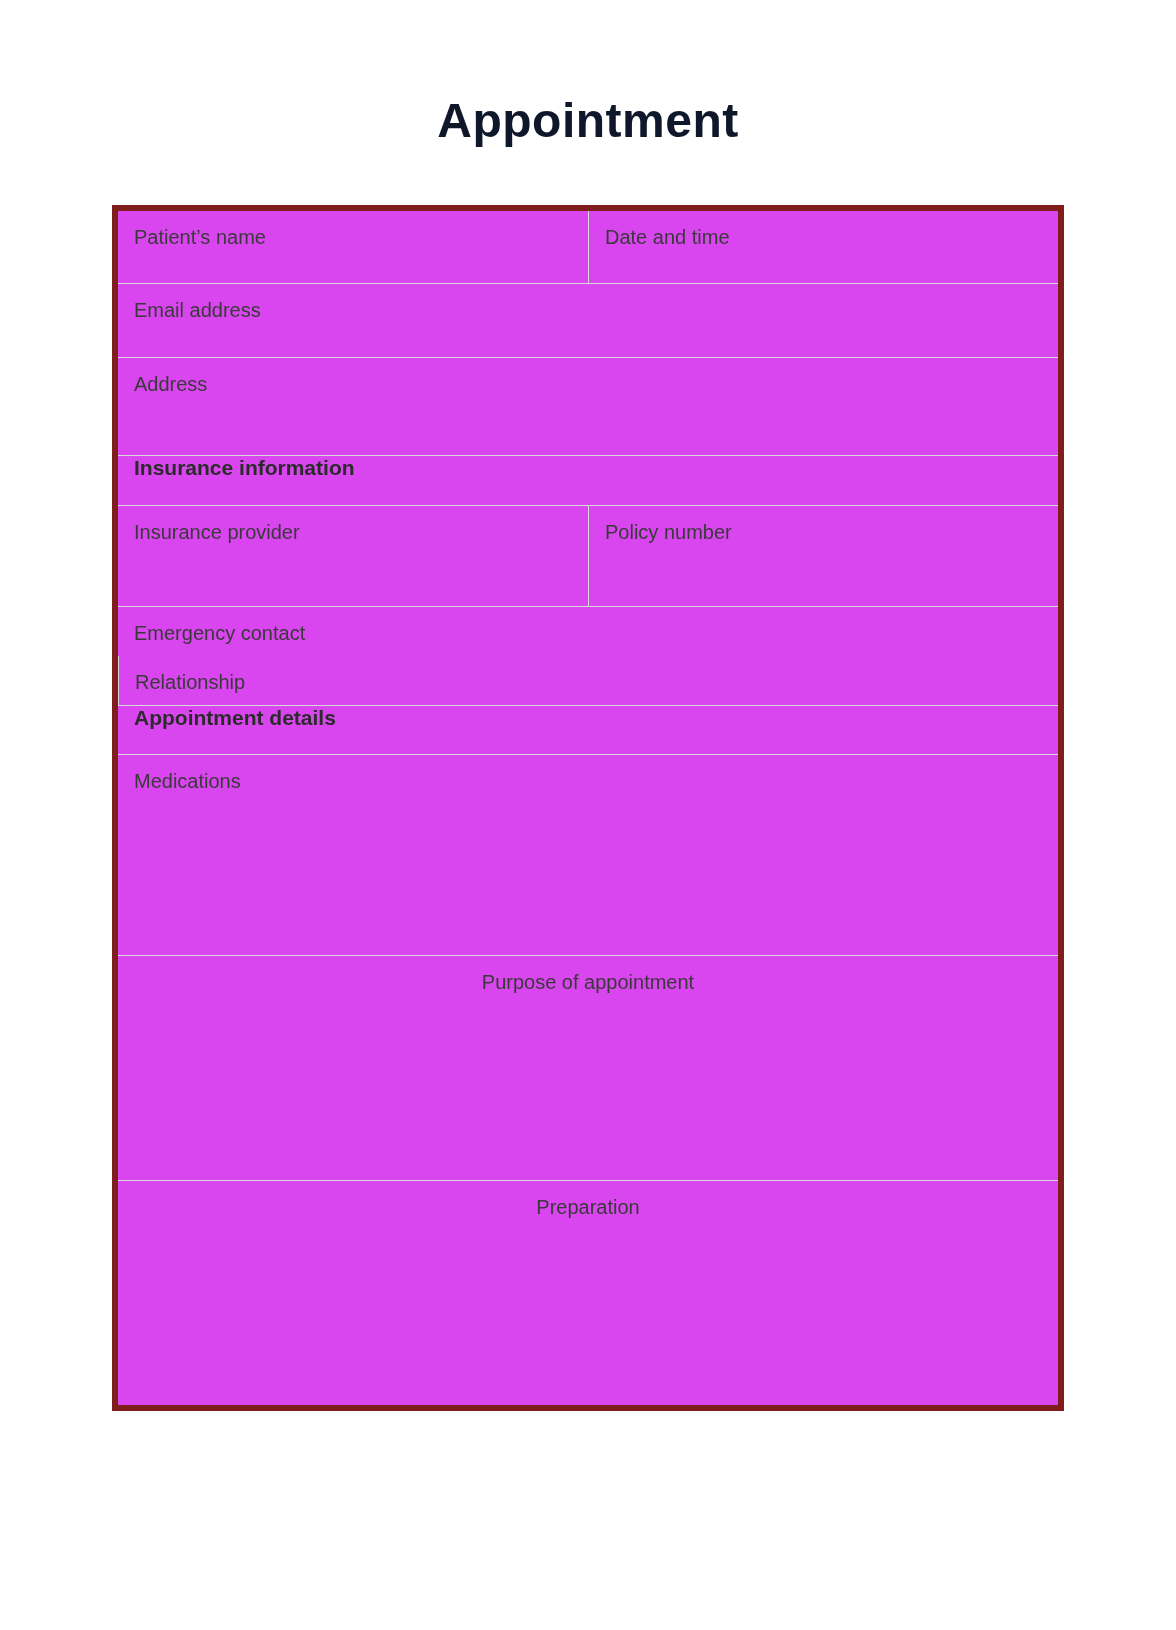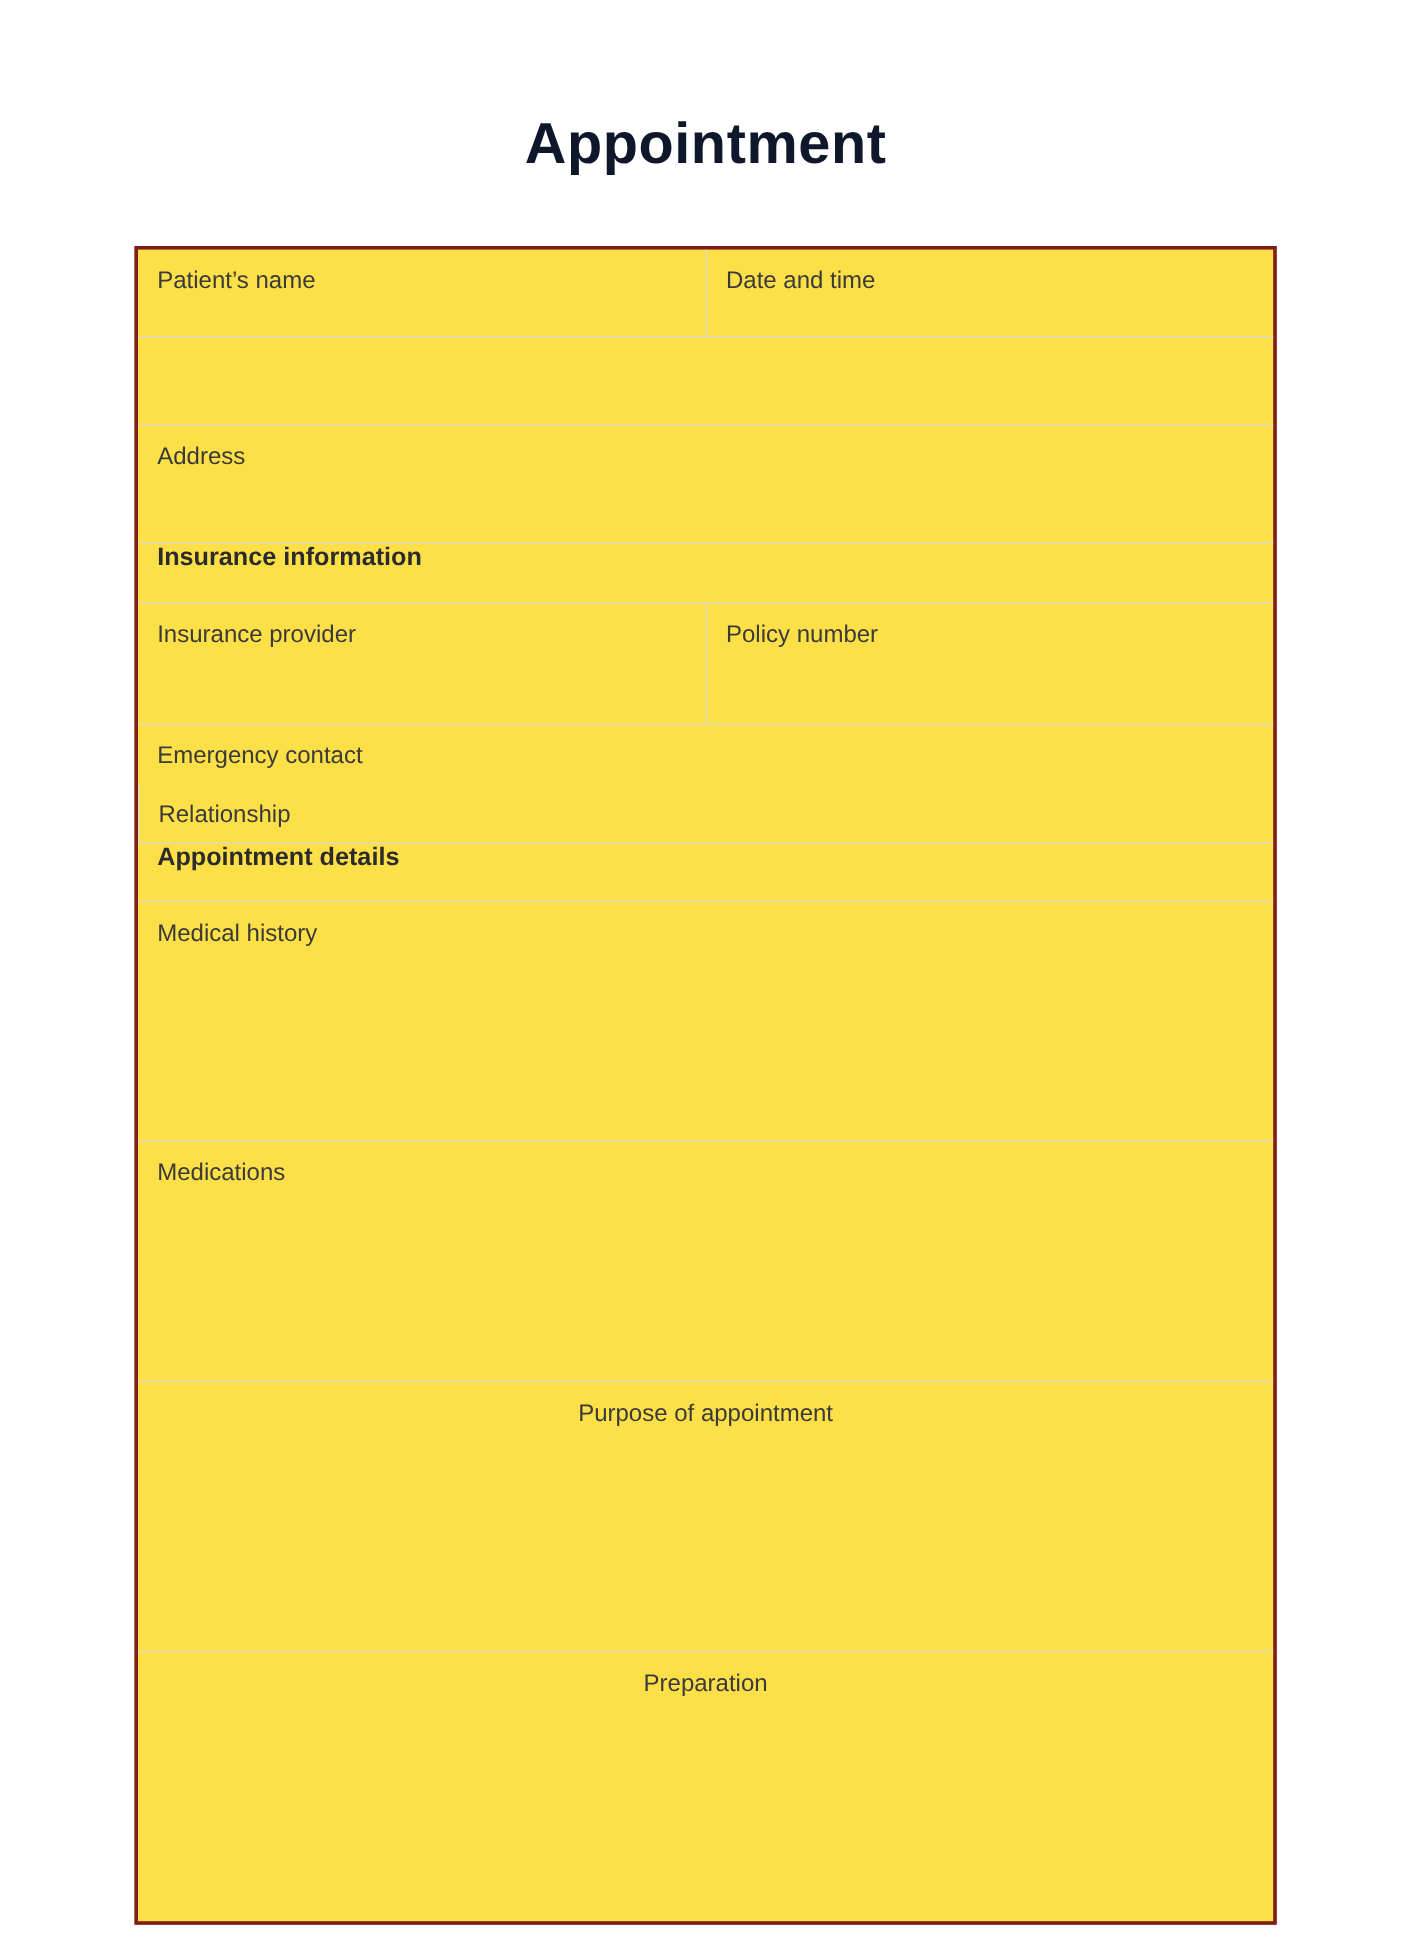--- a/index.html
+++ b/index.html
@@ -21,23 +21,23 @@
     text-align: center;
     font-size: 48px;
     line-height: 1.0;
     font-weight: 700;
     color: #0f172a;
     letter-spacing: 0.5px;
   }
   .form {
     width: 952px;
     margin: 60px auto 0 auto;
-    border: 3px solid #7f1d1d;
+    border: 6px solid #7f1d1d;
     box-sizing: border-box;
-    background: #fde047;
+    background: #d946ef;
   }
   .row {
     display: flex;
     box-sizing: border-box;
     border-top: 1px solid #d9d9d9;
   }
   .row:first-child { border-top: none; }
   .cell {
     flex: 1 1 50%;
     box-sizing: border-box;
@@ -86,20 +86,23 @@
     <div class="row rh-72">
       <div class="cell">
         <span class="field-label">Patient’s name</span>
       </div>
       <div class="cell">
         <span class="field-label">Date and time</span>
       </div>
     </div>
 
     <div class="row rh-74">
+      <div class="cell">
+        <span class="field-label">Email address</span>
+      </div>
     </div>
 
     <div class="row rh-98">
       <div class="cell full">
         <span class="field-label">Address</span>
       </div>
     </div>
 
     <div class="section-header-row rh-50">
       <span>Insurance information</span>
@@ -120,25 +123,20 @@
       </div>
       <div class="cell">
         <span class="field-label">Relationship</span>
       </div>
     </div>
 
     <div class="section-header-row rh-49">
       <span>Appointment details</span>
     </div>
 
-    <div class="row rh-199">
-      <div class="cell full">
-        <span class="field-label">Medical history</span>
-      </div>
-    </div>
 
     <div class="row rh-201">
       <div class="cell full">
         <span class="field-label">Medications</span>
       </div>
     </div>
 
     <div class="row rh-225">
       <div class="cell full">
         <span class="field-label">Purpose of appointment</span>

